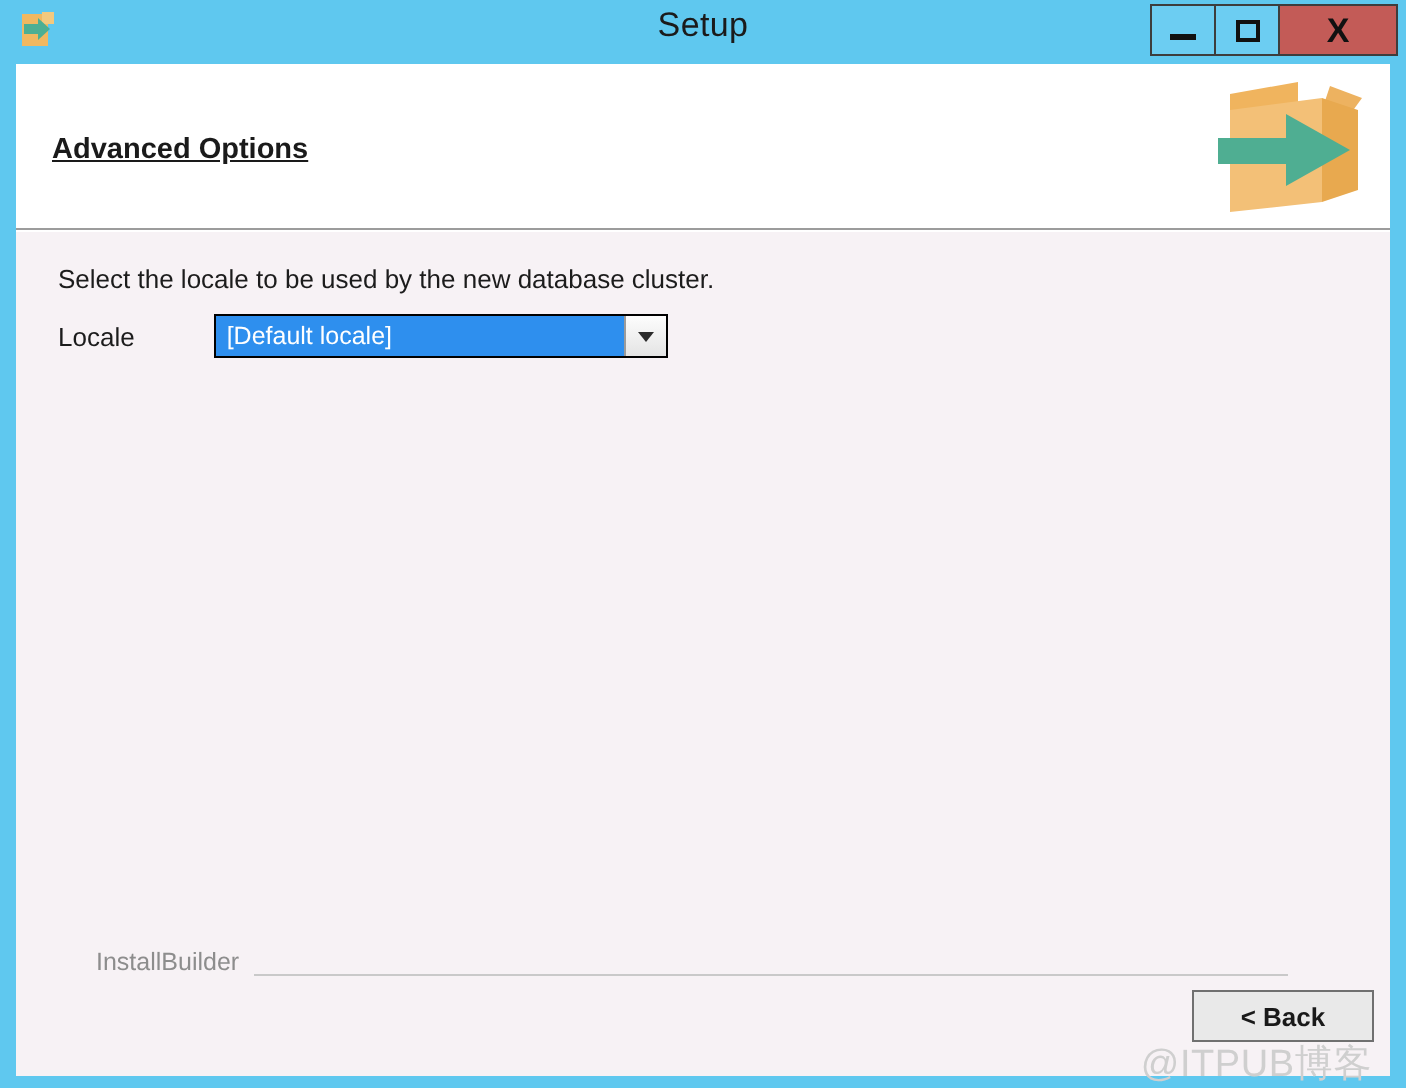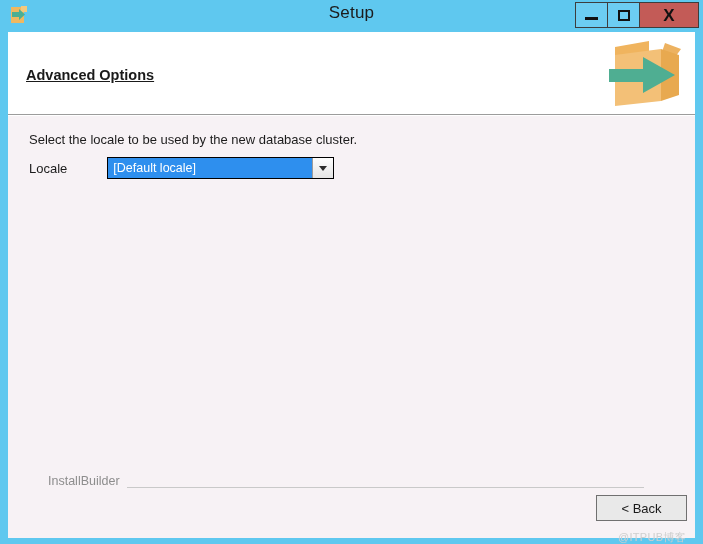--- a/index.html
+++ b/index.html
@@ -219,40 +219,41 @@
     background: #c9c9c9;
     margin-left: 7px;
     margin-right: 2px;
   }
   .btn-row {
     position: absolute;
     right: 8px;
     top: 21px;
     display: flex;
     gap: 16px;
+    font-weight: bold;
   }
   .btn {
     width: 91px;
     height: 26px;
     border: 1px solid #707070;
     background: #e9e9e9;
     font-size: 13px;
     color: #1a1a1a;
     font-family: "Liberation Sans", sans-serif;
     display: flex;
     align-items: center;
     justify-content: center;
     box-sizing: border-box;
     cursor: pointer;
   }
   .watermark {
     position: absolute;
     right: 9px;
     bottom: -7px;
-    font-size: 11px;
+    font-size: 19px;
     color: #cfcfcf;
     font-family: "Liberation Sans", sans-serif;
     letter-spacing: 0.3px;
     pointer-events: none;
   }
 </style>
 </head>
 <body>
 
 <div class="window">

